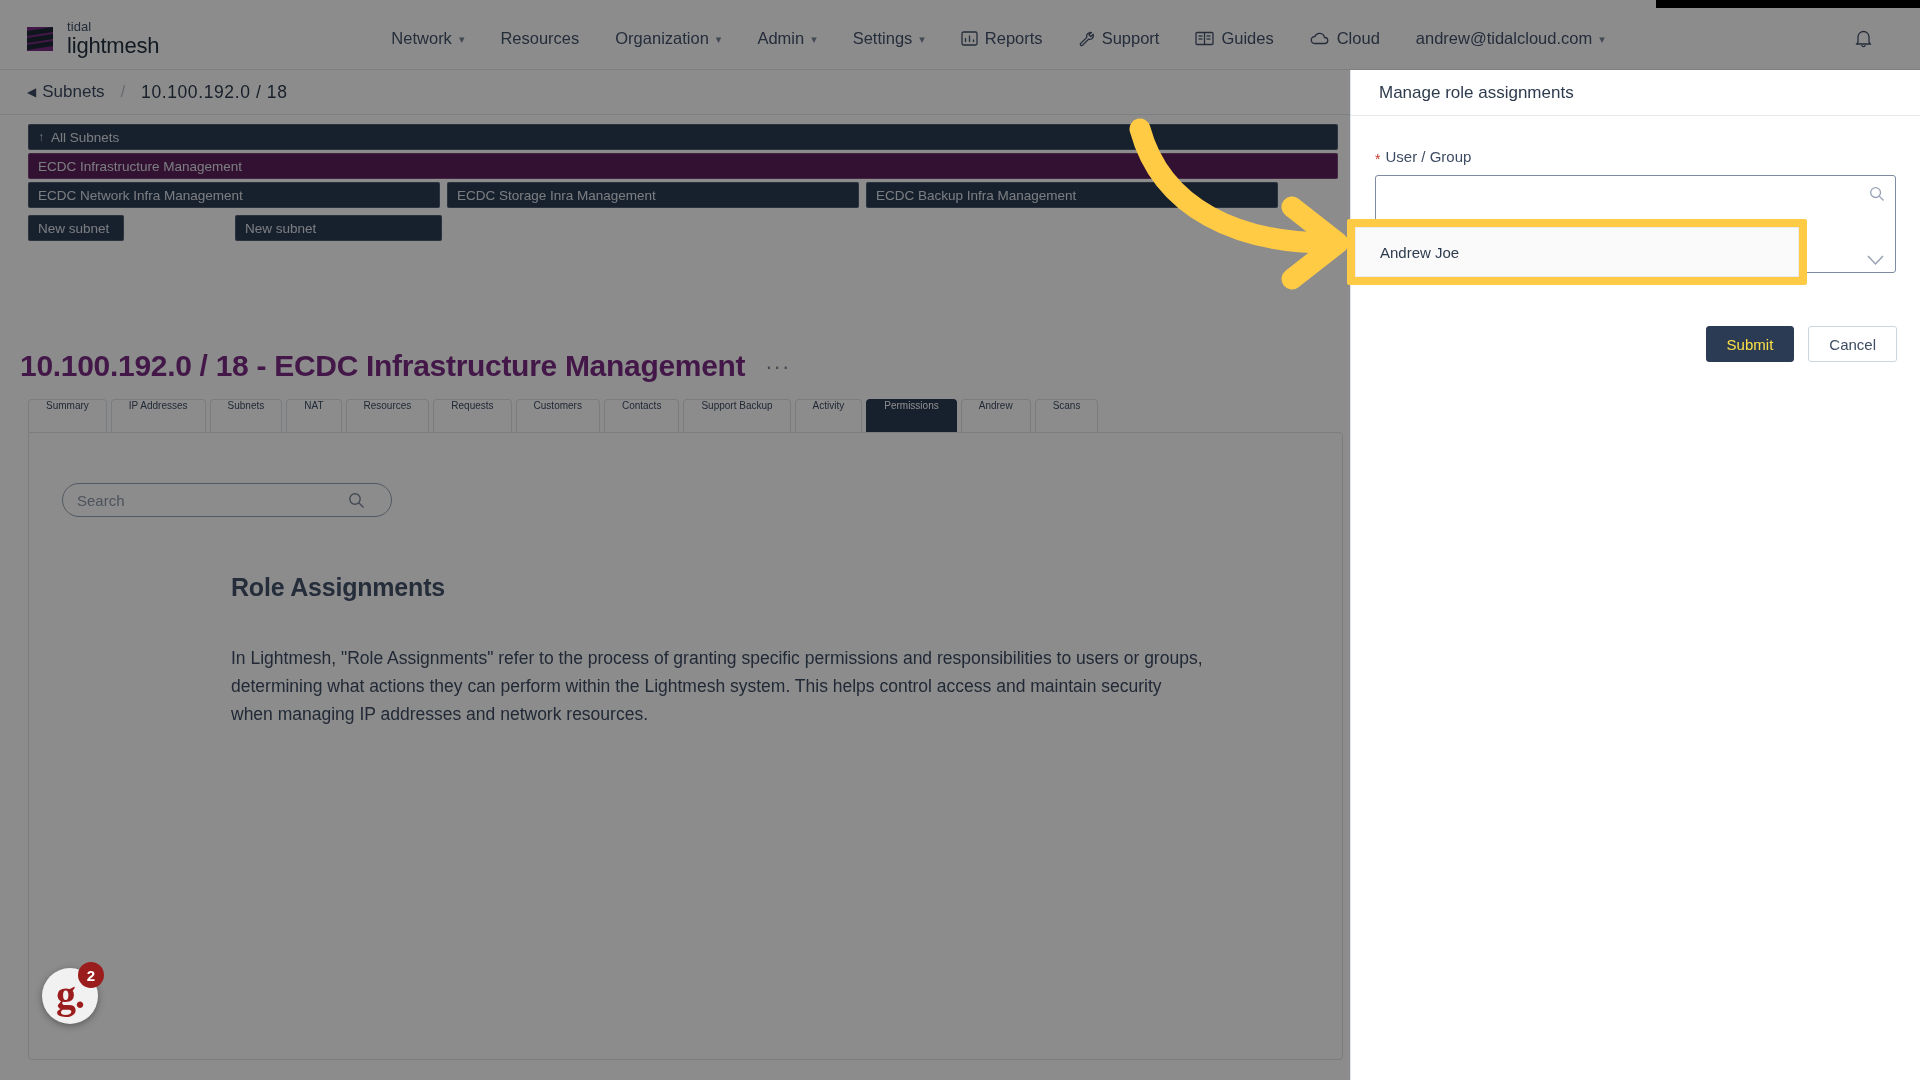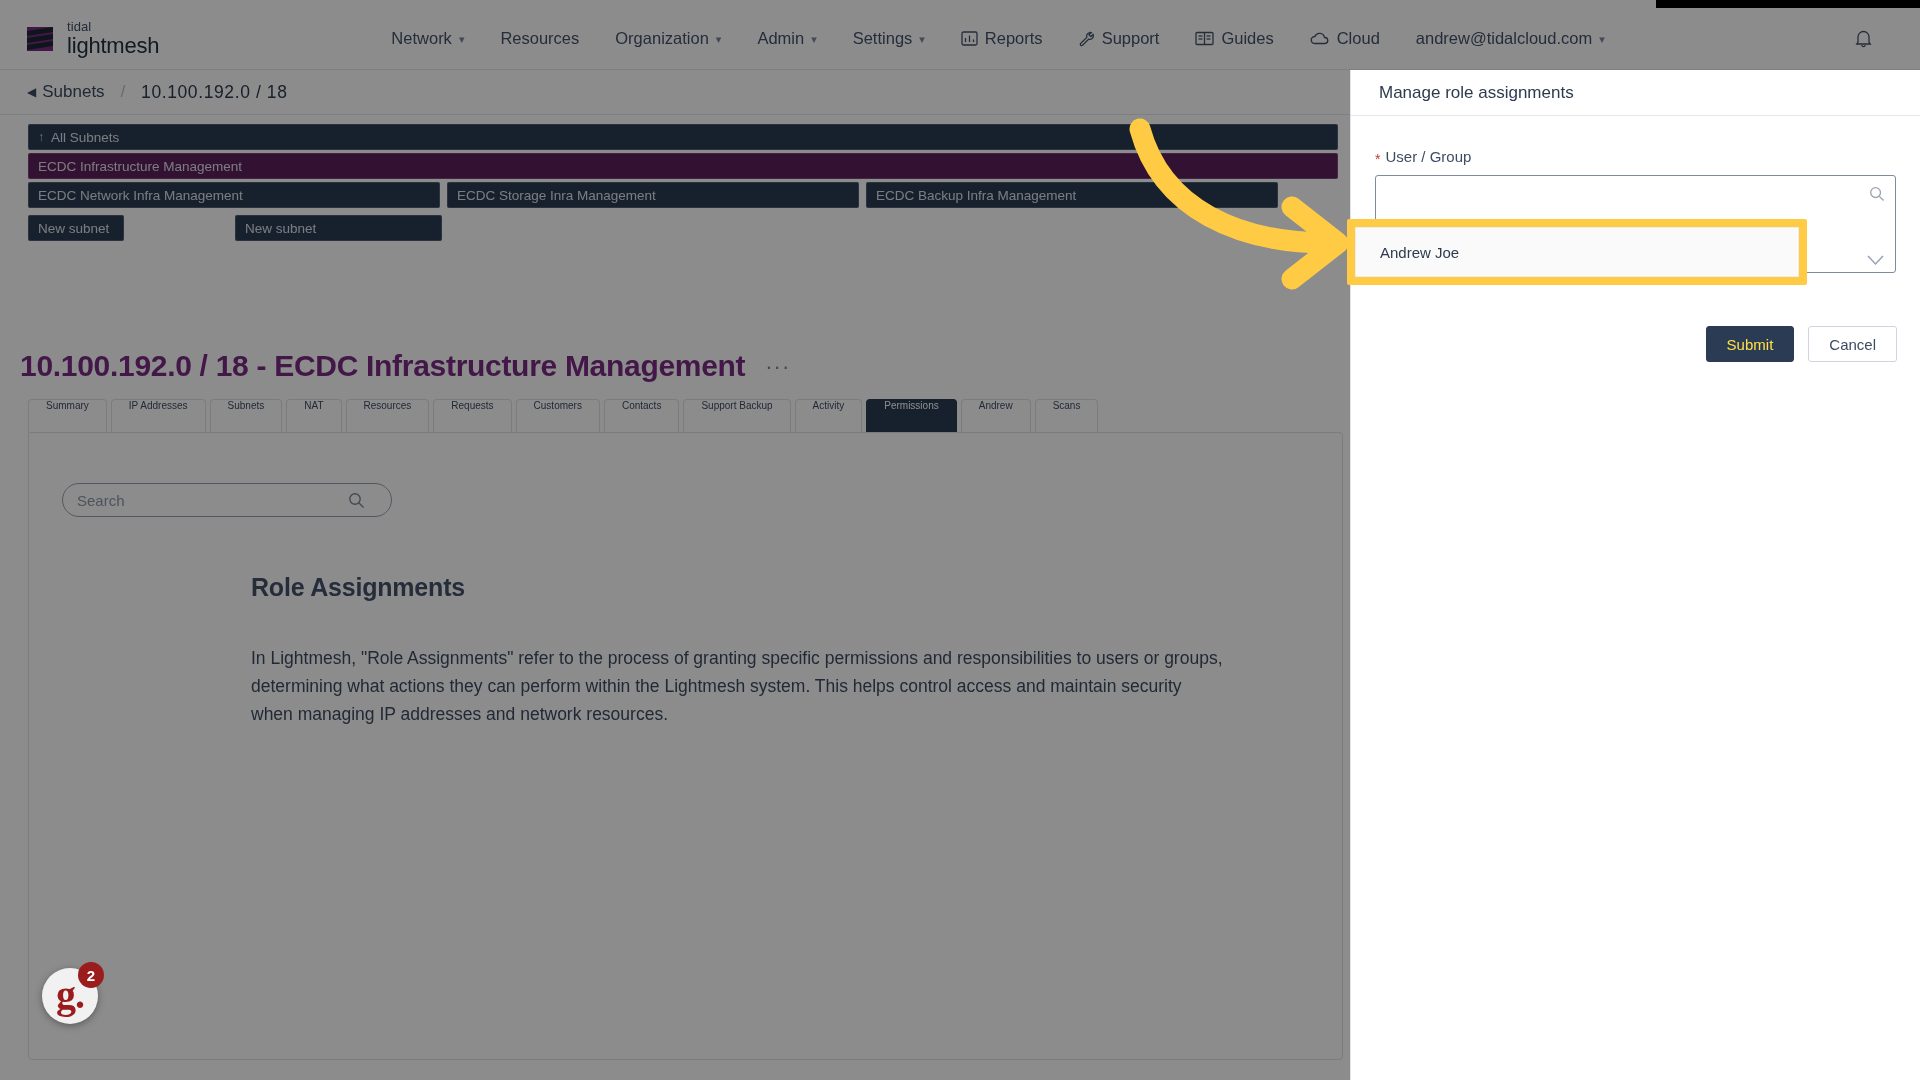--- a/index.html
+++ b/index.html
@@ -197,21 +197,21 @@
     padding: 0 14px;
     font-size: 15px;
     color: #3e4c63;
     width: 285px; height: 100%;
     font-family: "Liberation Sans", sans-serif;
   }
   #search-input::placeholder { color: #8d97a8; }
   .search-ico { color:#7b8699; display:flex; align-items:center; }
 
   #empty-block {
-    position: absolute; left: 222px; top: 140px;
+    position: absolute; left: 202px; top: 140px;
     width: 1000px;
   }
   #empty-heading {
     font-size: 25px;
     color: #44526b;
     margin: 0 0 42px 0;
     font-weight: 700;
     letter-spacing: -.2px;
   }
   #empty-body {

